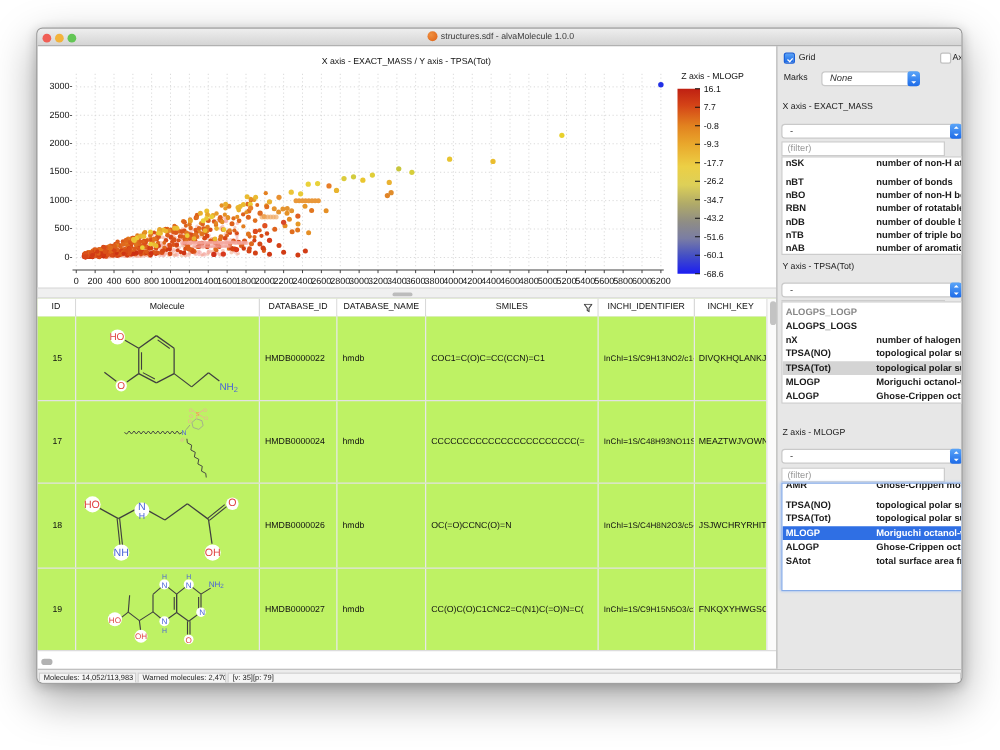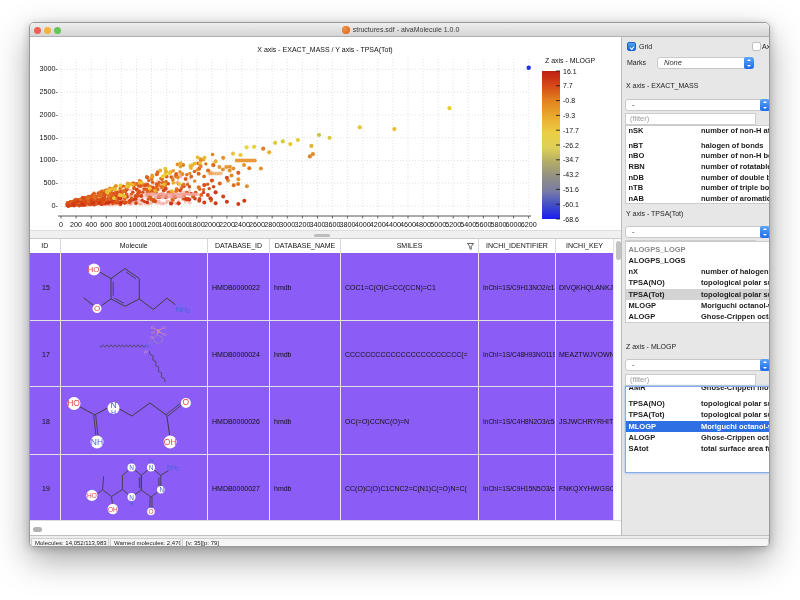--- a/index.html
+++ b/index.html
@@ -9,21 +9,21 @@
   box-shadow:0 13px 34px rgba(0,0,0,0.35), 0 2px 9px rgba(0,0,0,0.2); }
 #titlebar { position:absolute; left:0; top:0; width:741px; height:14px;
   background:linear-gradient(#eeeeee,#d5d5d5); border-bottom:1px solid #b1b1b1; }
 .tl { position:absolute; top:3.5px; width:7px; height:7px; border-radius:50%; }
 #title { position:absolute; left:0; top:0; width:741px; height:14px; line-height:14px; text-align:center; font-size:7px; color:#3a3a3a; }
 #appicon { display:inline-block; width:8px; height:8px; border-radius:50%; background:radial-gradient(circle at 35% 35%, #f09040, #dd5f14); vertical-align:-1.5px; margin-right:3px; }
 #plotsvg { position:absolute; left:0; top:14px; }
 #splitter { position:absolute; left:0; top:207px; width:591px; height:9px; background:#f0f0f0; border-top:1px solid #ddd; border-bottom:1px solid #ccc; }
 #splitter .handle { position:absolute; left:284px; top:3px; width:16px; height:3px; border-radius:2px; background:#bcbcbc; }
 
-#table { position:absolute; left:0; top:216px; width:591px; height:281px; background:#8b5cf6; font-size:7px; color:#111; }
+#table { position:absolute; left:0; top:216px; width:591px; height:281px; background:#bef264; font-size:7px; color:#111; }
 #thead { position:absolute; left:0; top:0; width:591px; height:14px; border-bottom:1px solid #ccc; background:#fff; }
 .hcell { position:absolute; top:0; height:14px; line-height:14px; text-align:center; border-right:1px solid #d9d9d9; background:#fff; overflow:hidden; white-space:nowrap; font-size:7px; }
 .row { position:absolute; left:0; width:591px; border-bottom:1px solid #e2e2e2; }
 .cell { position:absolute; top:0; height:100%; border-right:1px solid #e7e7e7; overflow:hidden; white-space:nowrap; }
 .ctext { position:absolute; top:50%; transform:translateY(-50%); left:4px; white-space:nowrap; }
 #vscroll { position:absolute; left:583px; top:0px; width:8px; height:281px; background:#fbfbfb; border-left:1px solid #e2e2e2; }
 #vthumb { position:absolute; left:1.5px; top:2px; width:5px; height:19px; border-radius:3px; background:#c3c3c3; }
 #hscrollband { position:absolute; left:0; top:497px; width:591px; height:15px; background:#fff; border-top:1px solid #dcdcdc; }
 #hthumb { position:absolute; left:3px; top:6px; width:9px; height:4.5px; border-radius:2.5px; background:#b2b2b2; }
 
@@ -1612,32 +1612,32 @@
     <div class="scell" style="left:80px;width:71px;">Warned molecules: 2,470</div>
     <div class="scell" style="left:152px;width:587px;">[v: 35][p: 79]</div>
   </div>
 
   <div id="panel">
     <div class="cb on" style="left:5px;top:5px;"></div>
     <div class="plabel" style="left:17px;top:6px;">Grid</div>
     <div class="cb" style="left:130px;top:5px;"></div>
     <div class="plabel" style="left:140px;top:6px;">Axis</div>
     <div class="plabel" style="left:5px;top:22px;">Marks</div>
-    <div class="combo" style="left:35px;top:20px;width:97px;font-style:italic;">None<div class="spin"></div></div>
+    <div class="combo" style="left:35px;top:20px;width:79px;font-style:italic;">None<div class="spin"></div></div>
     <div class="plabel" style="left:4px;top:45px;">X axis - EXACT_MASS</div>
     <div class="combo" style="top:62px;">-<div class="spin"></div></div>
     <div class="filter" style="top:76px;">(filter)</div>
     <div class="list" style="top:88px;height:79px;">
       <div class="li" style="top:-1.5px;">
           <span class="nm">nSK</span>
           <span class="ds">number of non-H at...</span>
         </div>
       <div class="li" style="top:13.8px;">
           <span class="nm">nBT</span>
-          <span class="ds">halogen of bonds</span>
+          <span class="ds">number of bonds</span>
         </div>
       <div class="li" style="top:24.4px;text-align:center;">
           <span class="nm">nBO</span>
           <span class="ds">number of non-H bo...</span>
         </div>
       <div class="li" style="top:35px;">
           <span class="nm">RBN</span>
           <span class="ds">number of rotatable...</span>
         </div>
       <div class="li" style="top:45.6px;">

